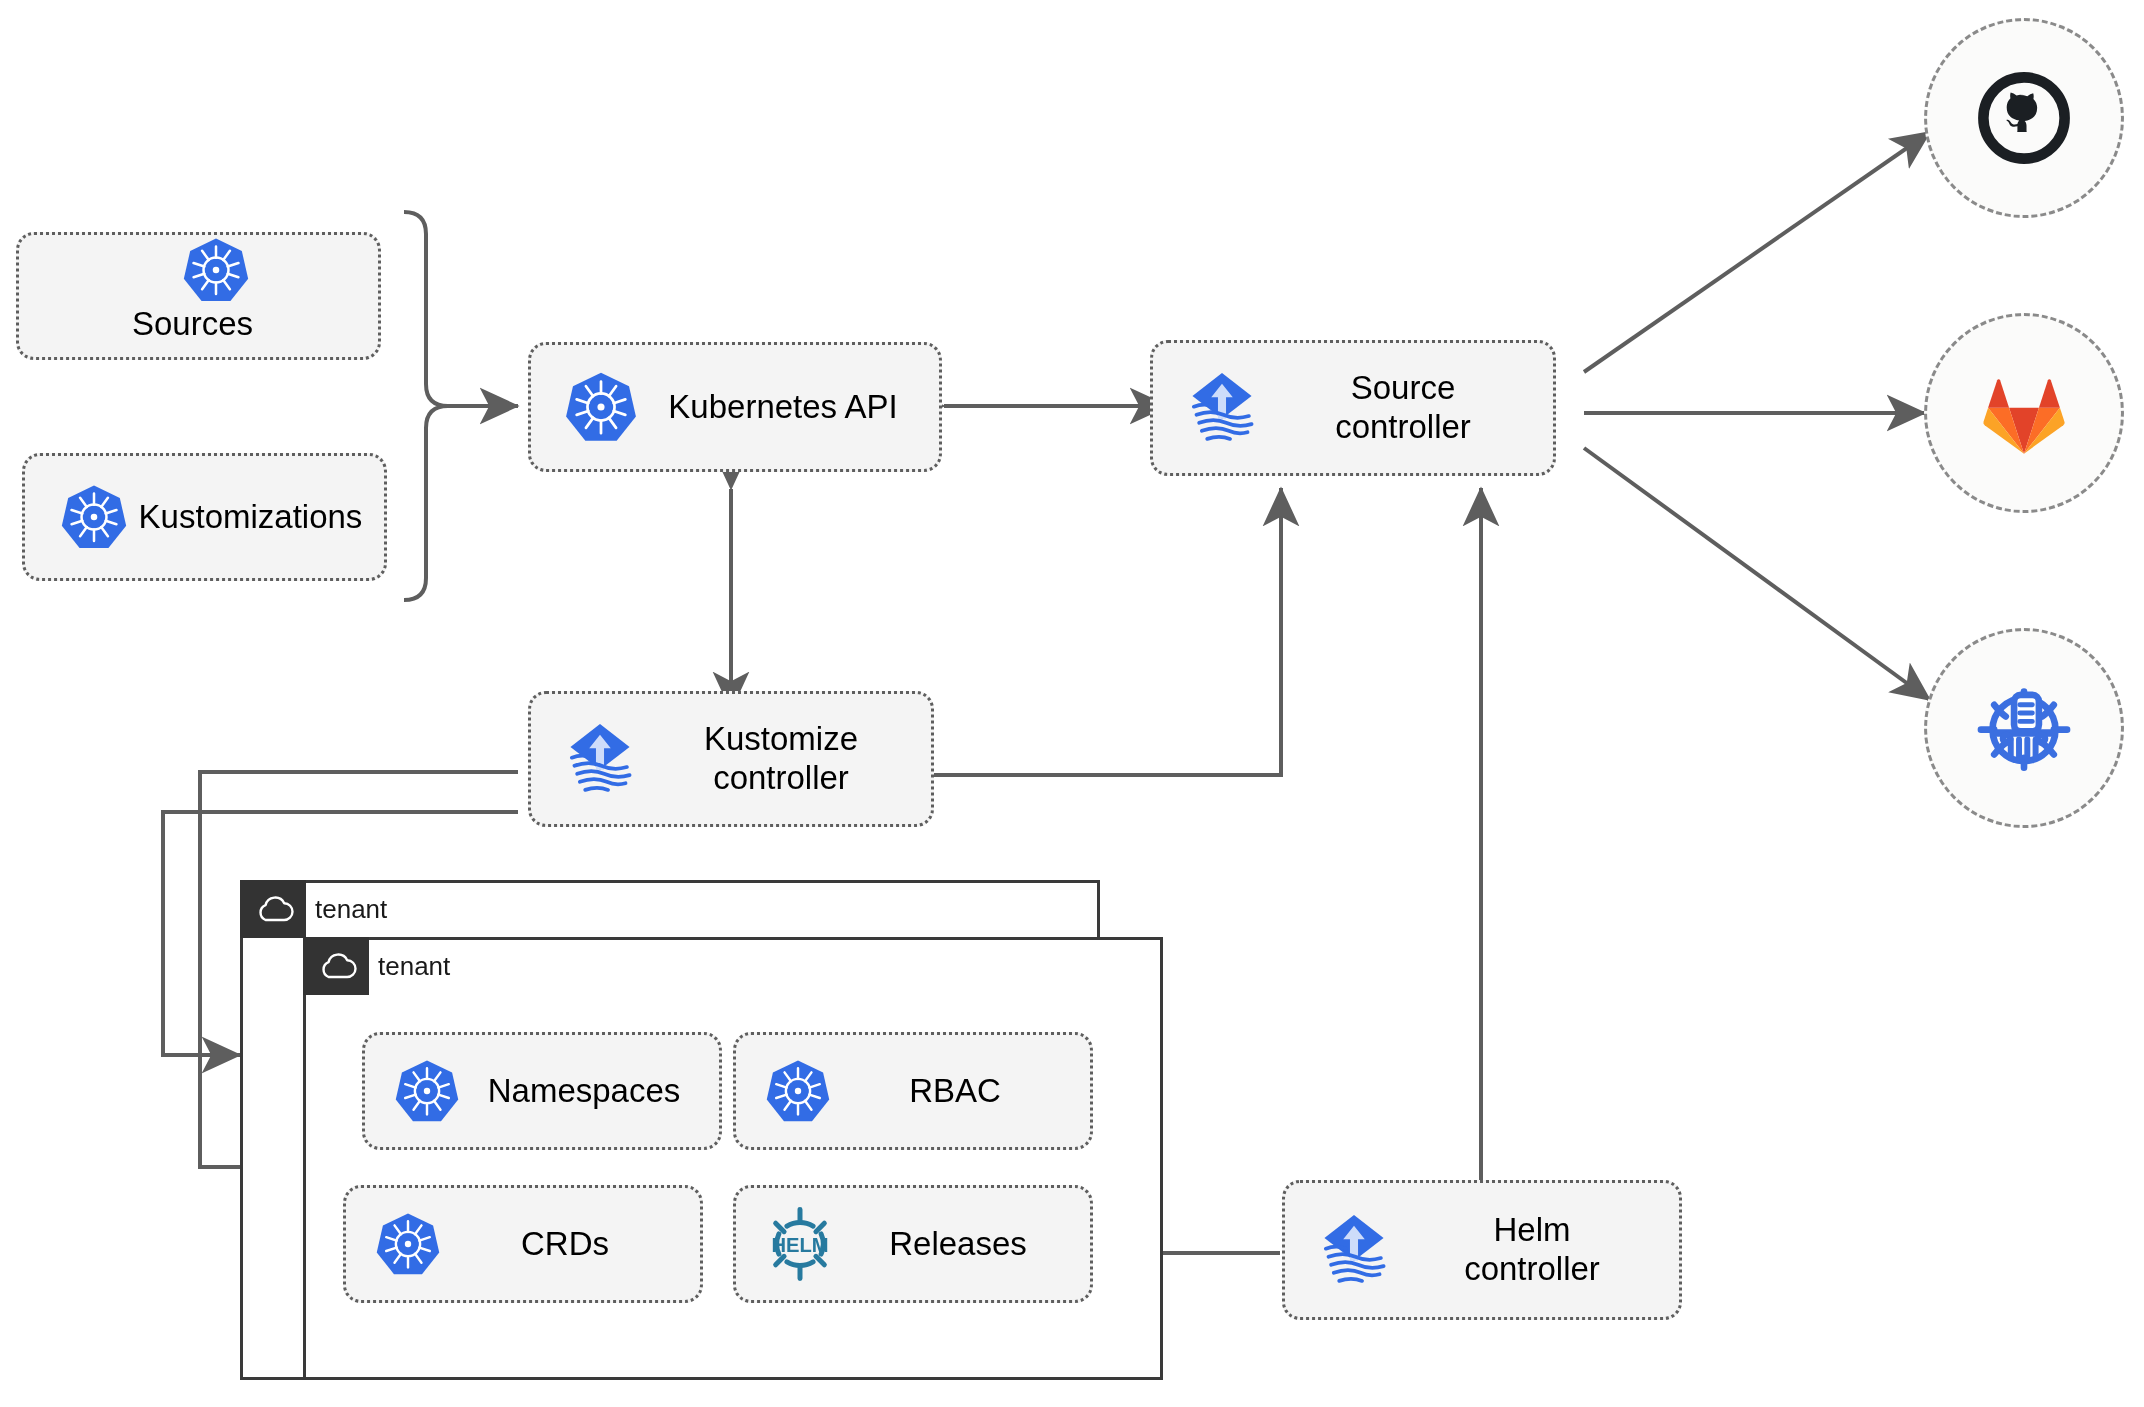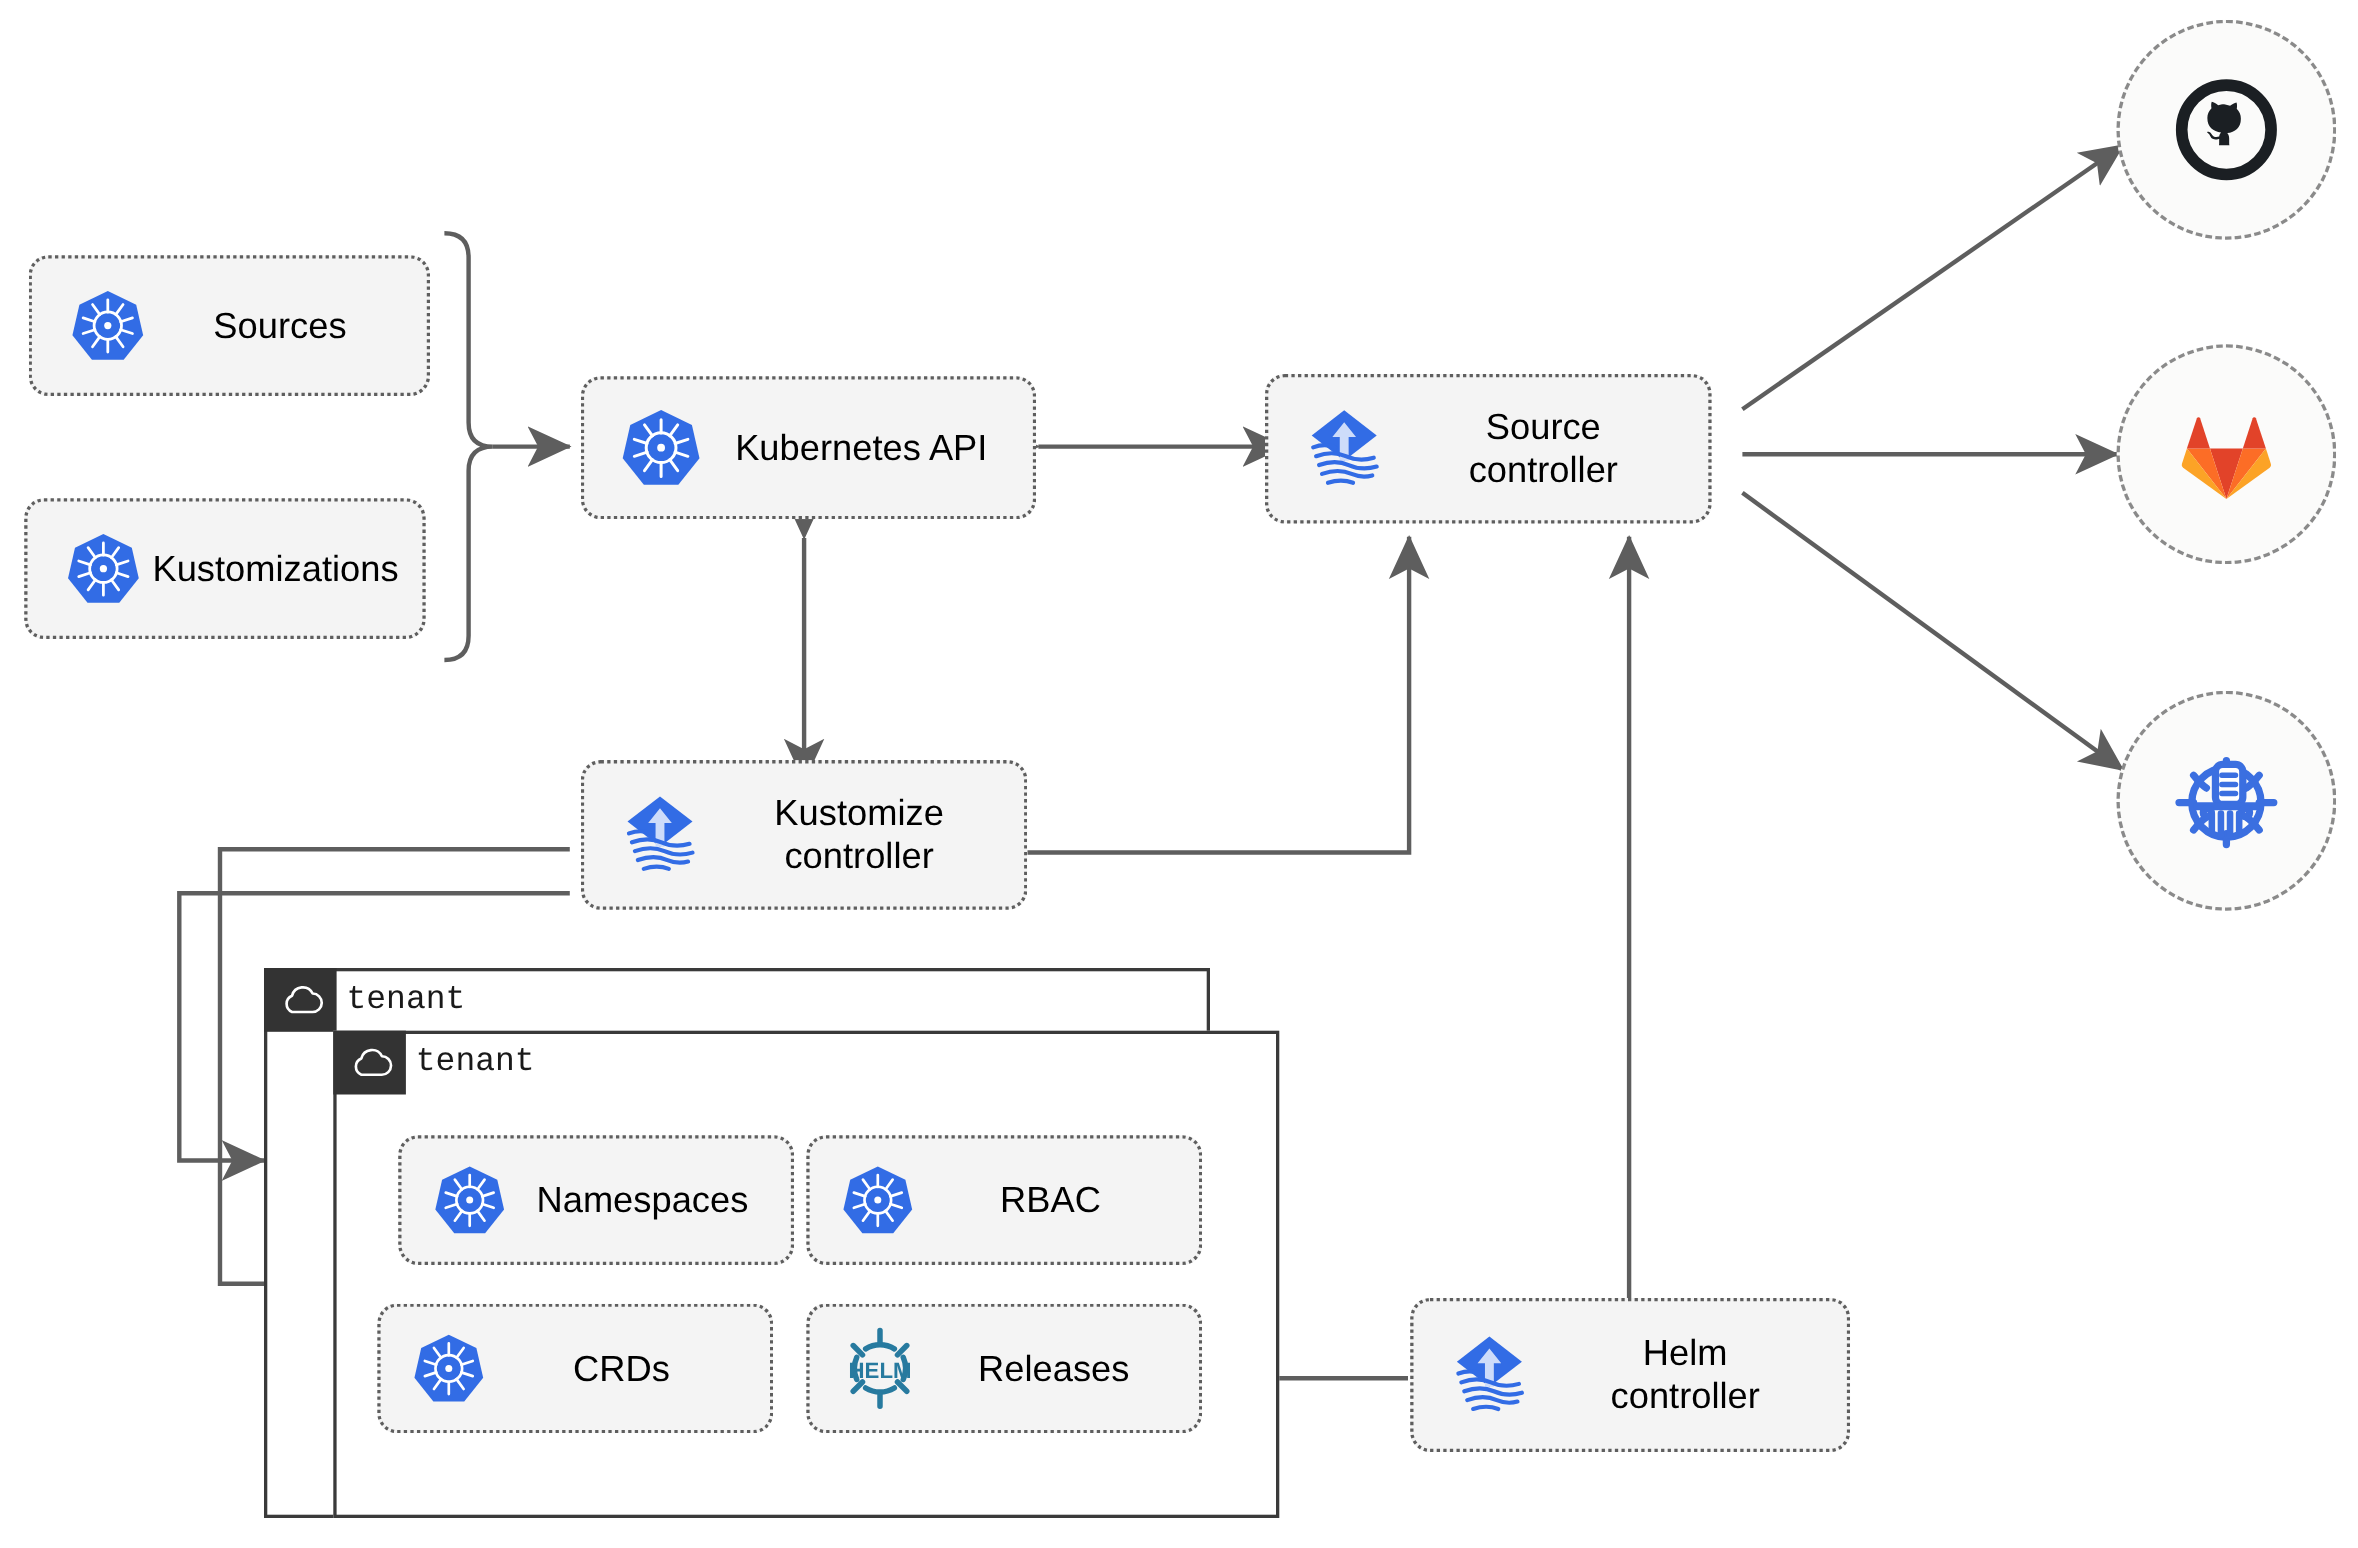--- a/index.html
+++ b/index.html
@@ -75,25 +75,24 @@
     display: flex;
     align-items: center;
     padding: 0 14px;
     z-index: 6;
   }
   .tenant-name {
     position: absolute;
     height: 58px;
     display: flex;
     align-items: center;
-    font-size: 30px;
+    font-size: 26px;
     color: #1a1a1a;
     z-index: 6;
     top: -3px;
-    font-family: Liberation Mono, monospace;
   }
 
   svg { display: block; overflow: visible; }
 </style>
 </head>
 <body>
 
 <div id="stage">
 
   <svg id="wires" viewBox="0 0 2144 1407" width="2144" height="1407">
@@ -152,21 +151,21 @@
 
   <div class="tenant" style="left:303px; top:937px; width:860px; height:443px;">
     <div class="tenant-tab" style="width:66px;">
       <svg width="40" height="28" viewBox="0 0 40 28">
         <path d="M11.5,25 A8,8 0 0 1 11.5,10.2 A10,10 0 0 1 30.2,8.2 A7.6,7.6 0 0 1 30,25 Z" fill="none" stroke="#ffffff" stroke-width="2.4" stroke-linejoin="round"></path>
       </svg>
     </div>
     <div class="tenant-name" style="left:72px;">tenant</div>
   </div>
 
-  <div class="node" style="left:26px; top:232px; width:365px; height:128px;">
+  <div class="node" style="left:16px; top:232px; width:365px; height:128px;flex-direction:column;">
     <span class="ico" style="margin-left:34px;">
       <svg width="70" height="70" viewBox="0 0 64 64">
         <path d="M32 3.2 L55.6 14.6 L61.4 40 L45.2 60.4 L18.8 60.4 L2.6 40 L8.4 14.6 Z" fill="#326CE5"></path>
         <g fill="none" stroke="#fff" stroke-width="2.3" stroke-linecap="round">
           <circle cx="32" cy="32" r="11.4"></circle>
           <circle cx="32" cy="32" r="3" fill="#fff" stroke="none"></circle>
           <path d="M32 10.6 L32 20.8M32 43.4 L32 54M11.5 25.6 L21.3 28.8M42.7 35.4 L52.5 38.6
                    M19.3 49.6 L25.4 41.2M38.6 22.9 L44.7 14.5M44.7 49.6 L38.6 41.2
                    M25.4 22.9 L19.3 14.5M52.5 25.6 L42.7 28.8M21.3 35.4 L11.5 38.6"></path>
         </g>

